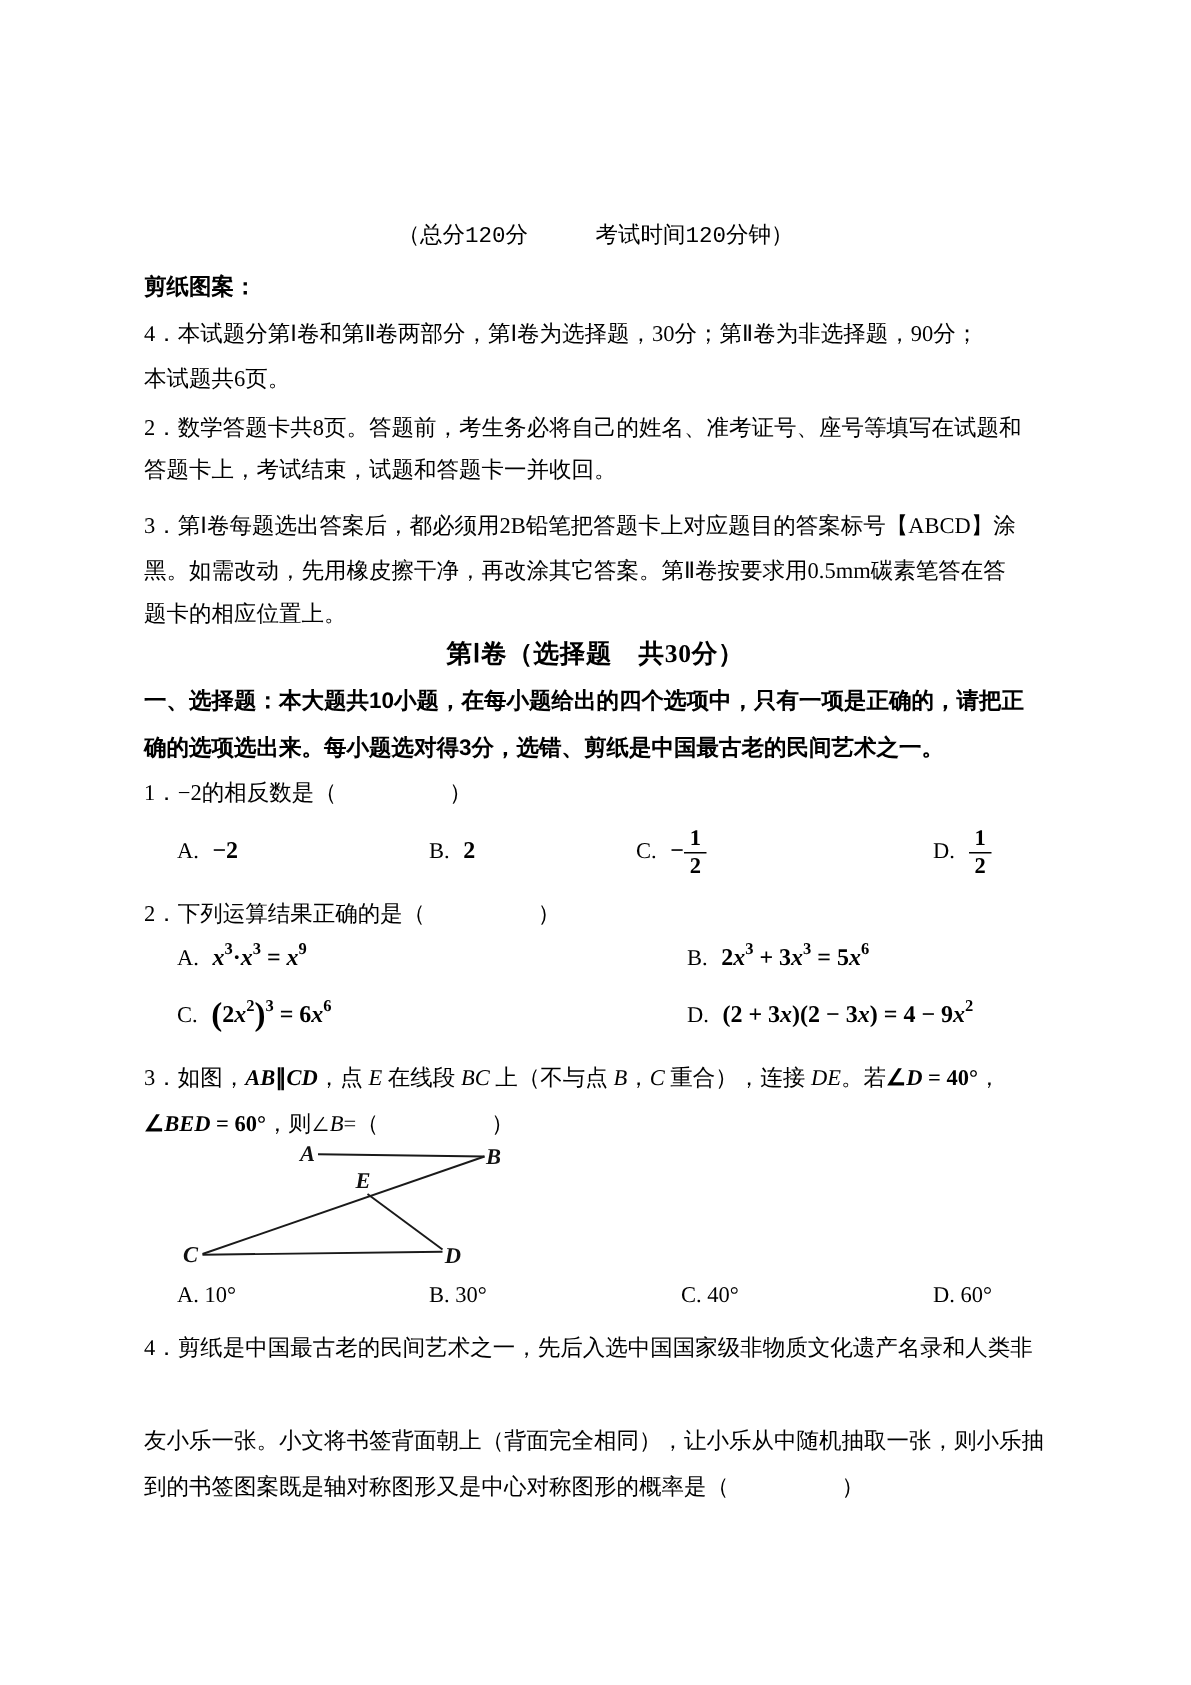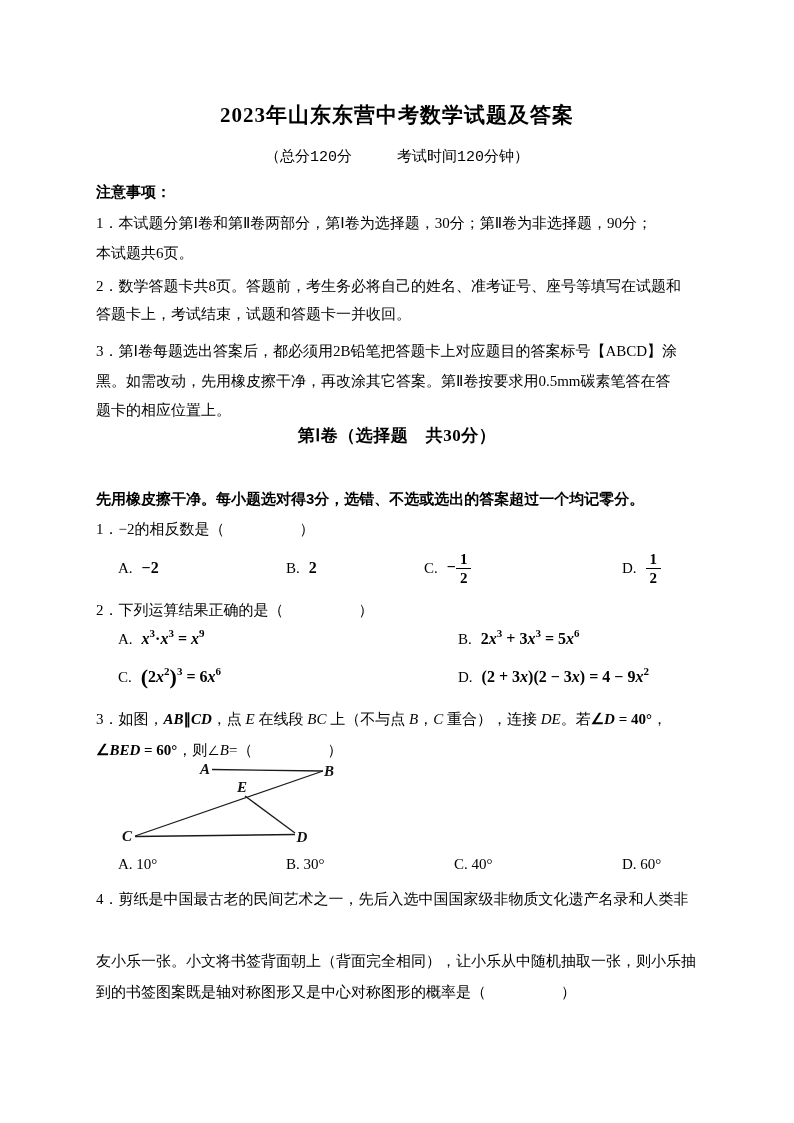--- a/index.html
+++ b/index.html
@@ -22,34 +22,34 @@
   .frac .fden{display:block;line-height:16px;padding-top:1px;}
   .fig{position:absolute;left:90px;top:755px;}
   .fig text{font-family:"Liberation Serif",serif;font-weight:bold;font-style:italic;font-size:15px;fill:#111;}
   .fig line{stroke:#1a1a1a;stroke-width:1.3;}
 </style>
 </head>
 <body>
 
 <div class="page">
 
-  <div class="tline center title" style="top:101px">2023年山东东营中考数学试题及答案</div>
   <div class="tline center" style="top:147px">（总分120分　　　考试时间120分钟）</div>
 
-  <div class="tline bh" style="top:181px">注意事项：</div>
-  <div class="tline" style="top:212px">1．本试题分第Ⅰ卷和第Ⅱ卷两部分，第Ⅰ卷为选择题，30分；第Ⅱ卷为非选择题，90分；</div>
+  <div class="tline bh" style="top:181px">剪纸图案：</div>
+  <div class="tline" style="top:212px">4．本试题分第Ⅰ卷和第Ⅱ卷两部分，第Ⅰ卷为选择题，30分；第Ⅱ卷为非选择题，90分；</div>
   <div class="tline" style="top:242px">本试题共6页。</div>
   <div class="tline" style="top:275px">2．数学答题卡共8页。答题前，考生务必将自己的姓名、准考证号、座号等填写在试题和</div>
   <div class="tline" style="top:303px">答题卡上，考试结束，试题和答题卡一并收回。</div>
   <div class="tline" style="top:340px">3．第Ⅰ卷每题选出答案后，都必须用2B铅笔把答题卡上对应题目的答案标号【ABCD】涂</div>
   <div class="tline" style="top:370px">黑。如需改动，先用橡皮擦干净，再改涂其它答案。第Ⅱ卷按要求用0.5mm碳素笔答在答</div>
   <div class="tline" style="top:399px">题卡的相应位置上。</div>
 
   <div class="tline center hdr" style="top:424px">第Ⅰ卷（选择题　共30分）</div>
-  <div class="tline bh" style="top:488px">先用橡皮擦干净。每小题选对得3分，选错、不选或选出的答案超过一个均记零分。</div>
+  <div class="tline bh" style="top:457px">一、选择题：本大题共10小题，在每小题给出的四个选项中，只有一项是正确的，请把正</div>
+  <div class="tline bh" style="top:488px">确的选项选出来。每小题选对得3分，选错、剪纸是中国最古老的民间艺术之一。</div>
 
   <div class="tline" style="top:518px">1．−2的相反数是（　　　　　）</div>
   <span class="q1opt" style="left:118px">
       <span class="okey">A.</span>
       <span class="math">−2</span>
     </span>
   <span class="q1opt" style="left:286px">
       <span class="okey">B.</span>
       <span class="math">2</span>
     </span>

